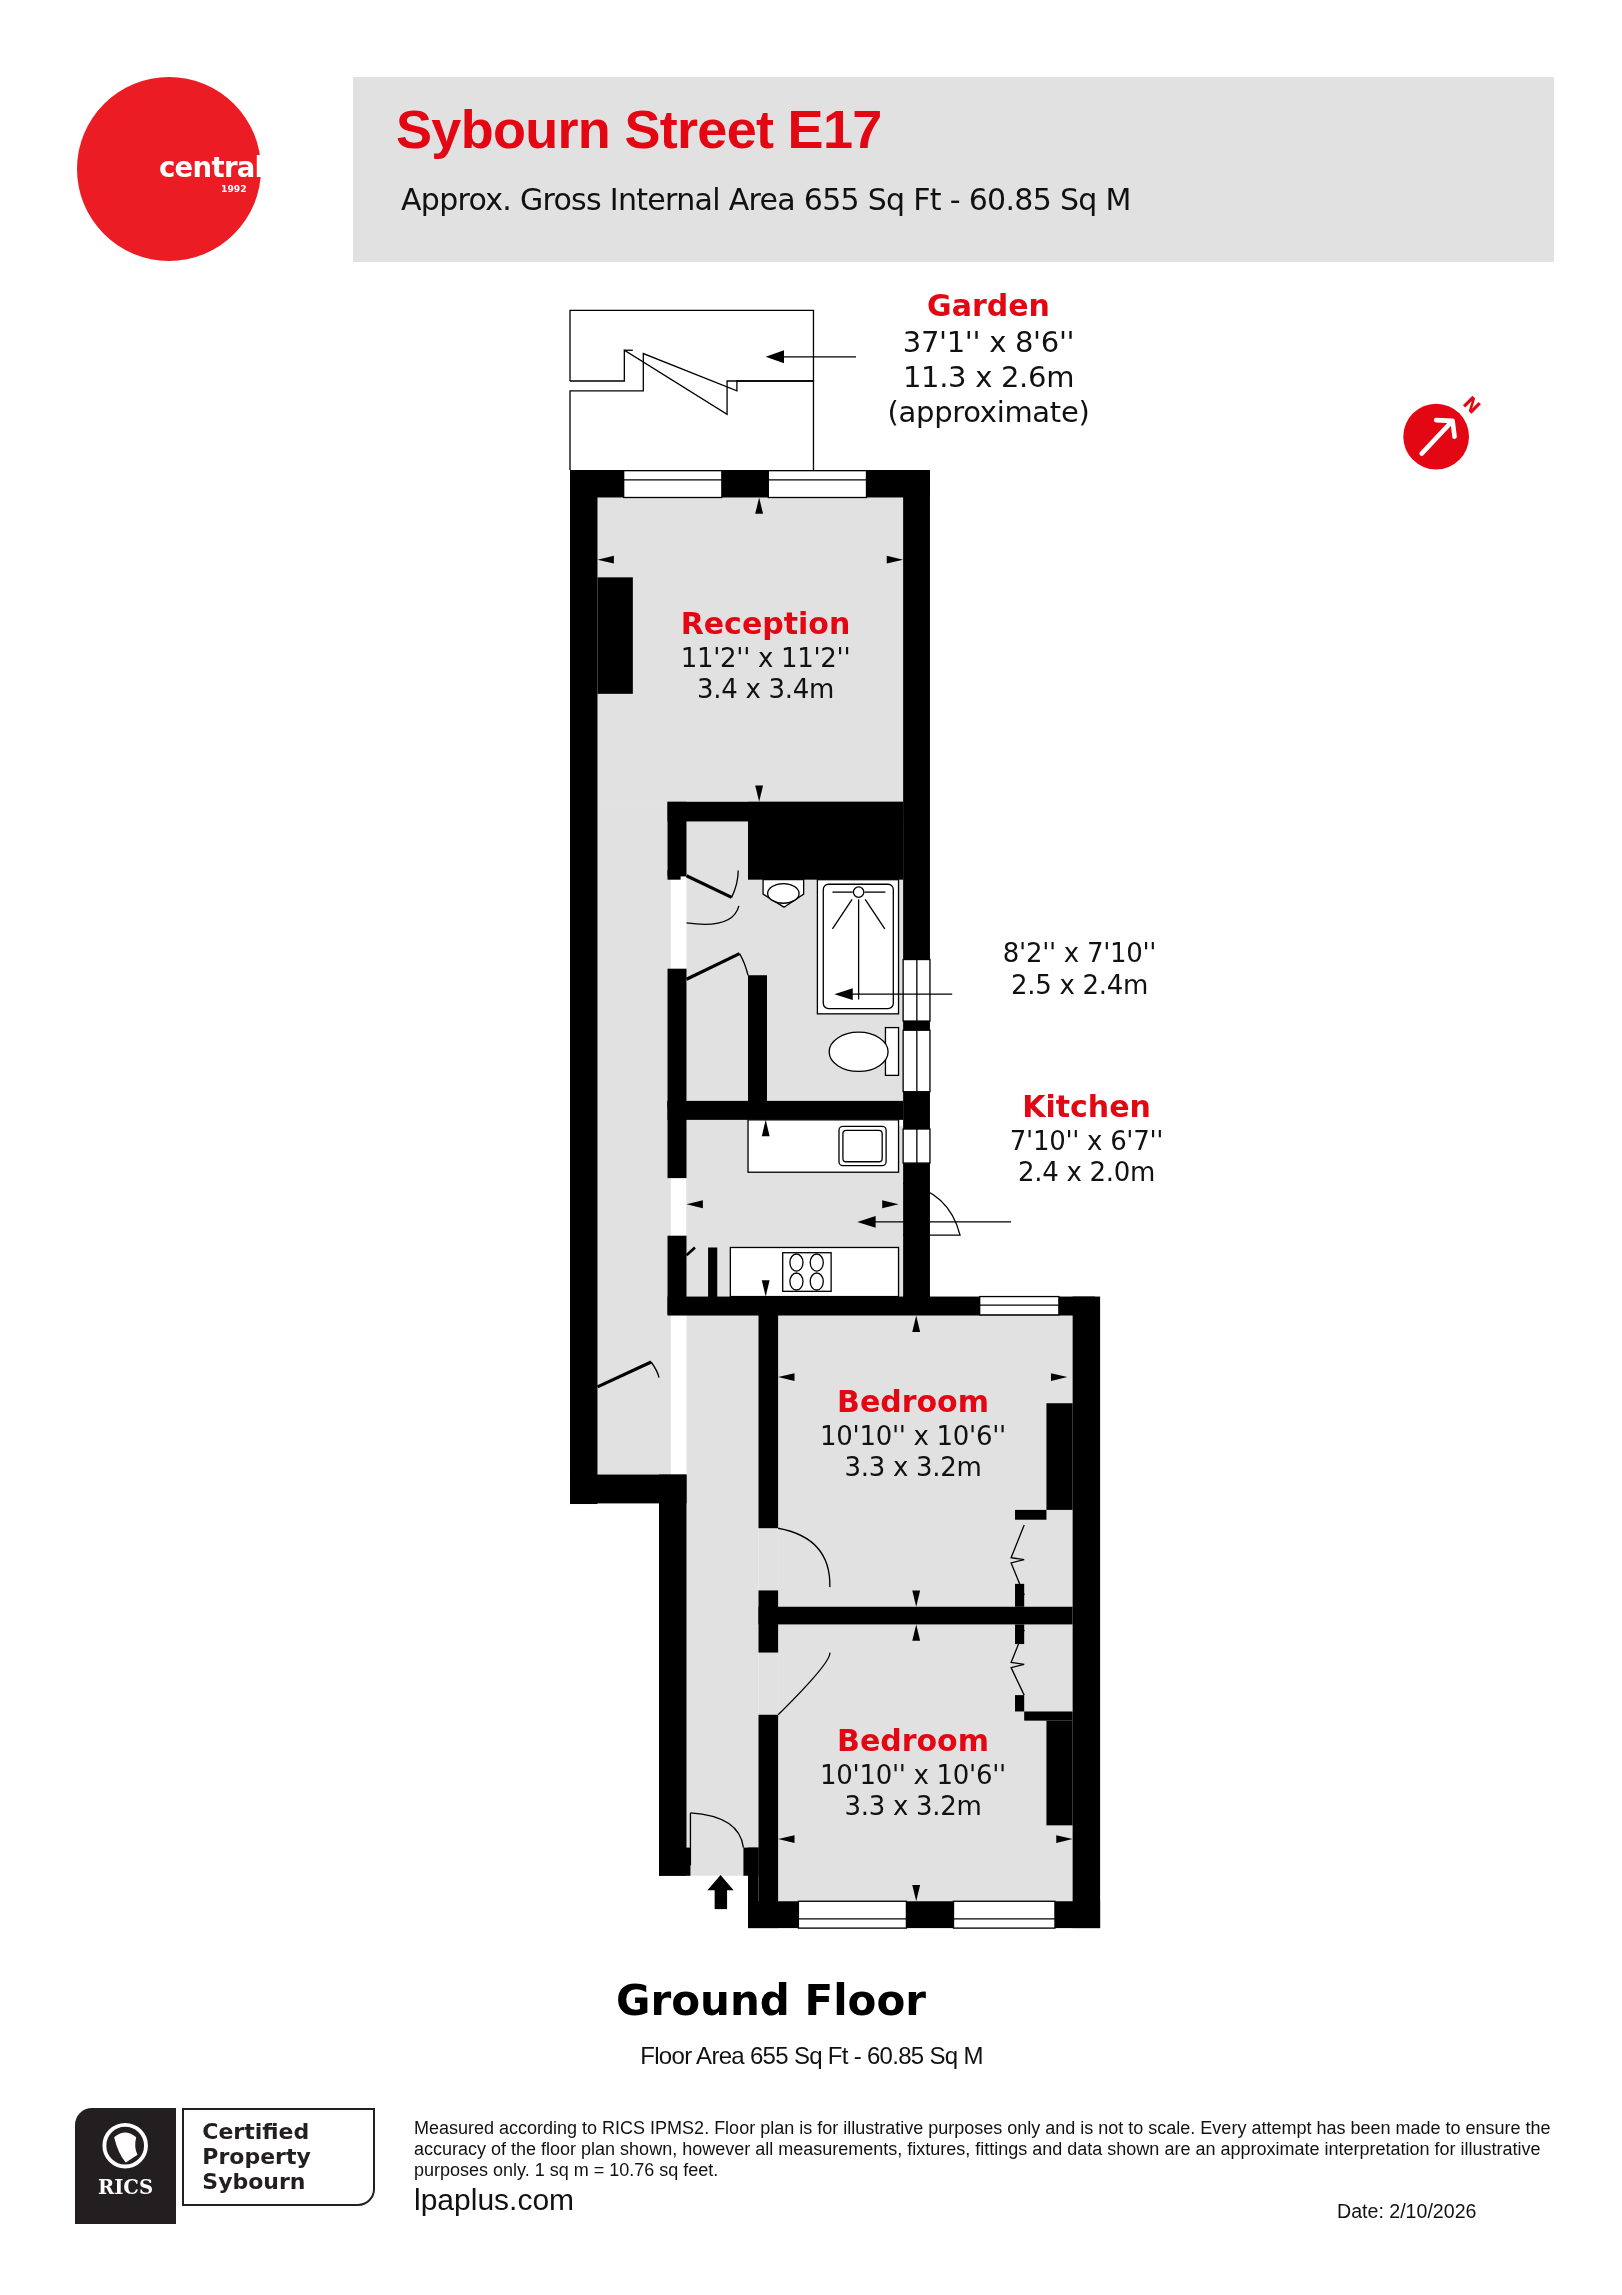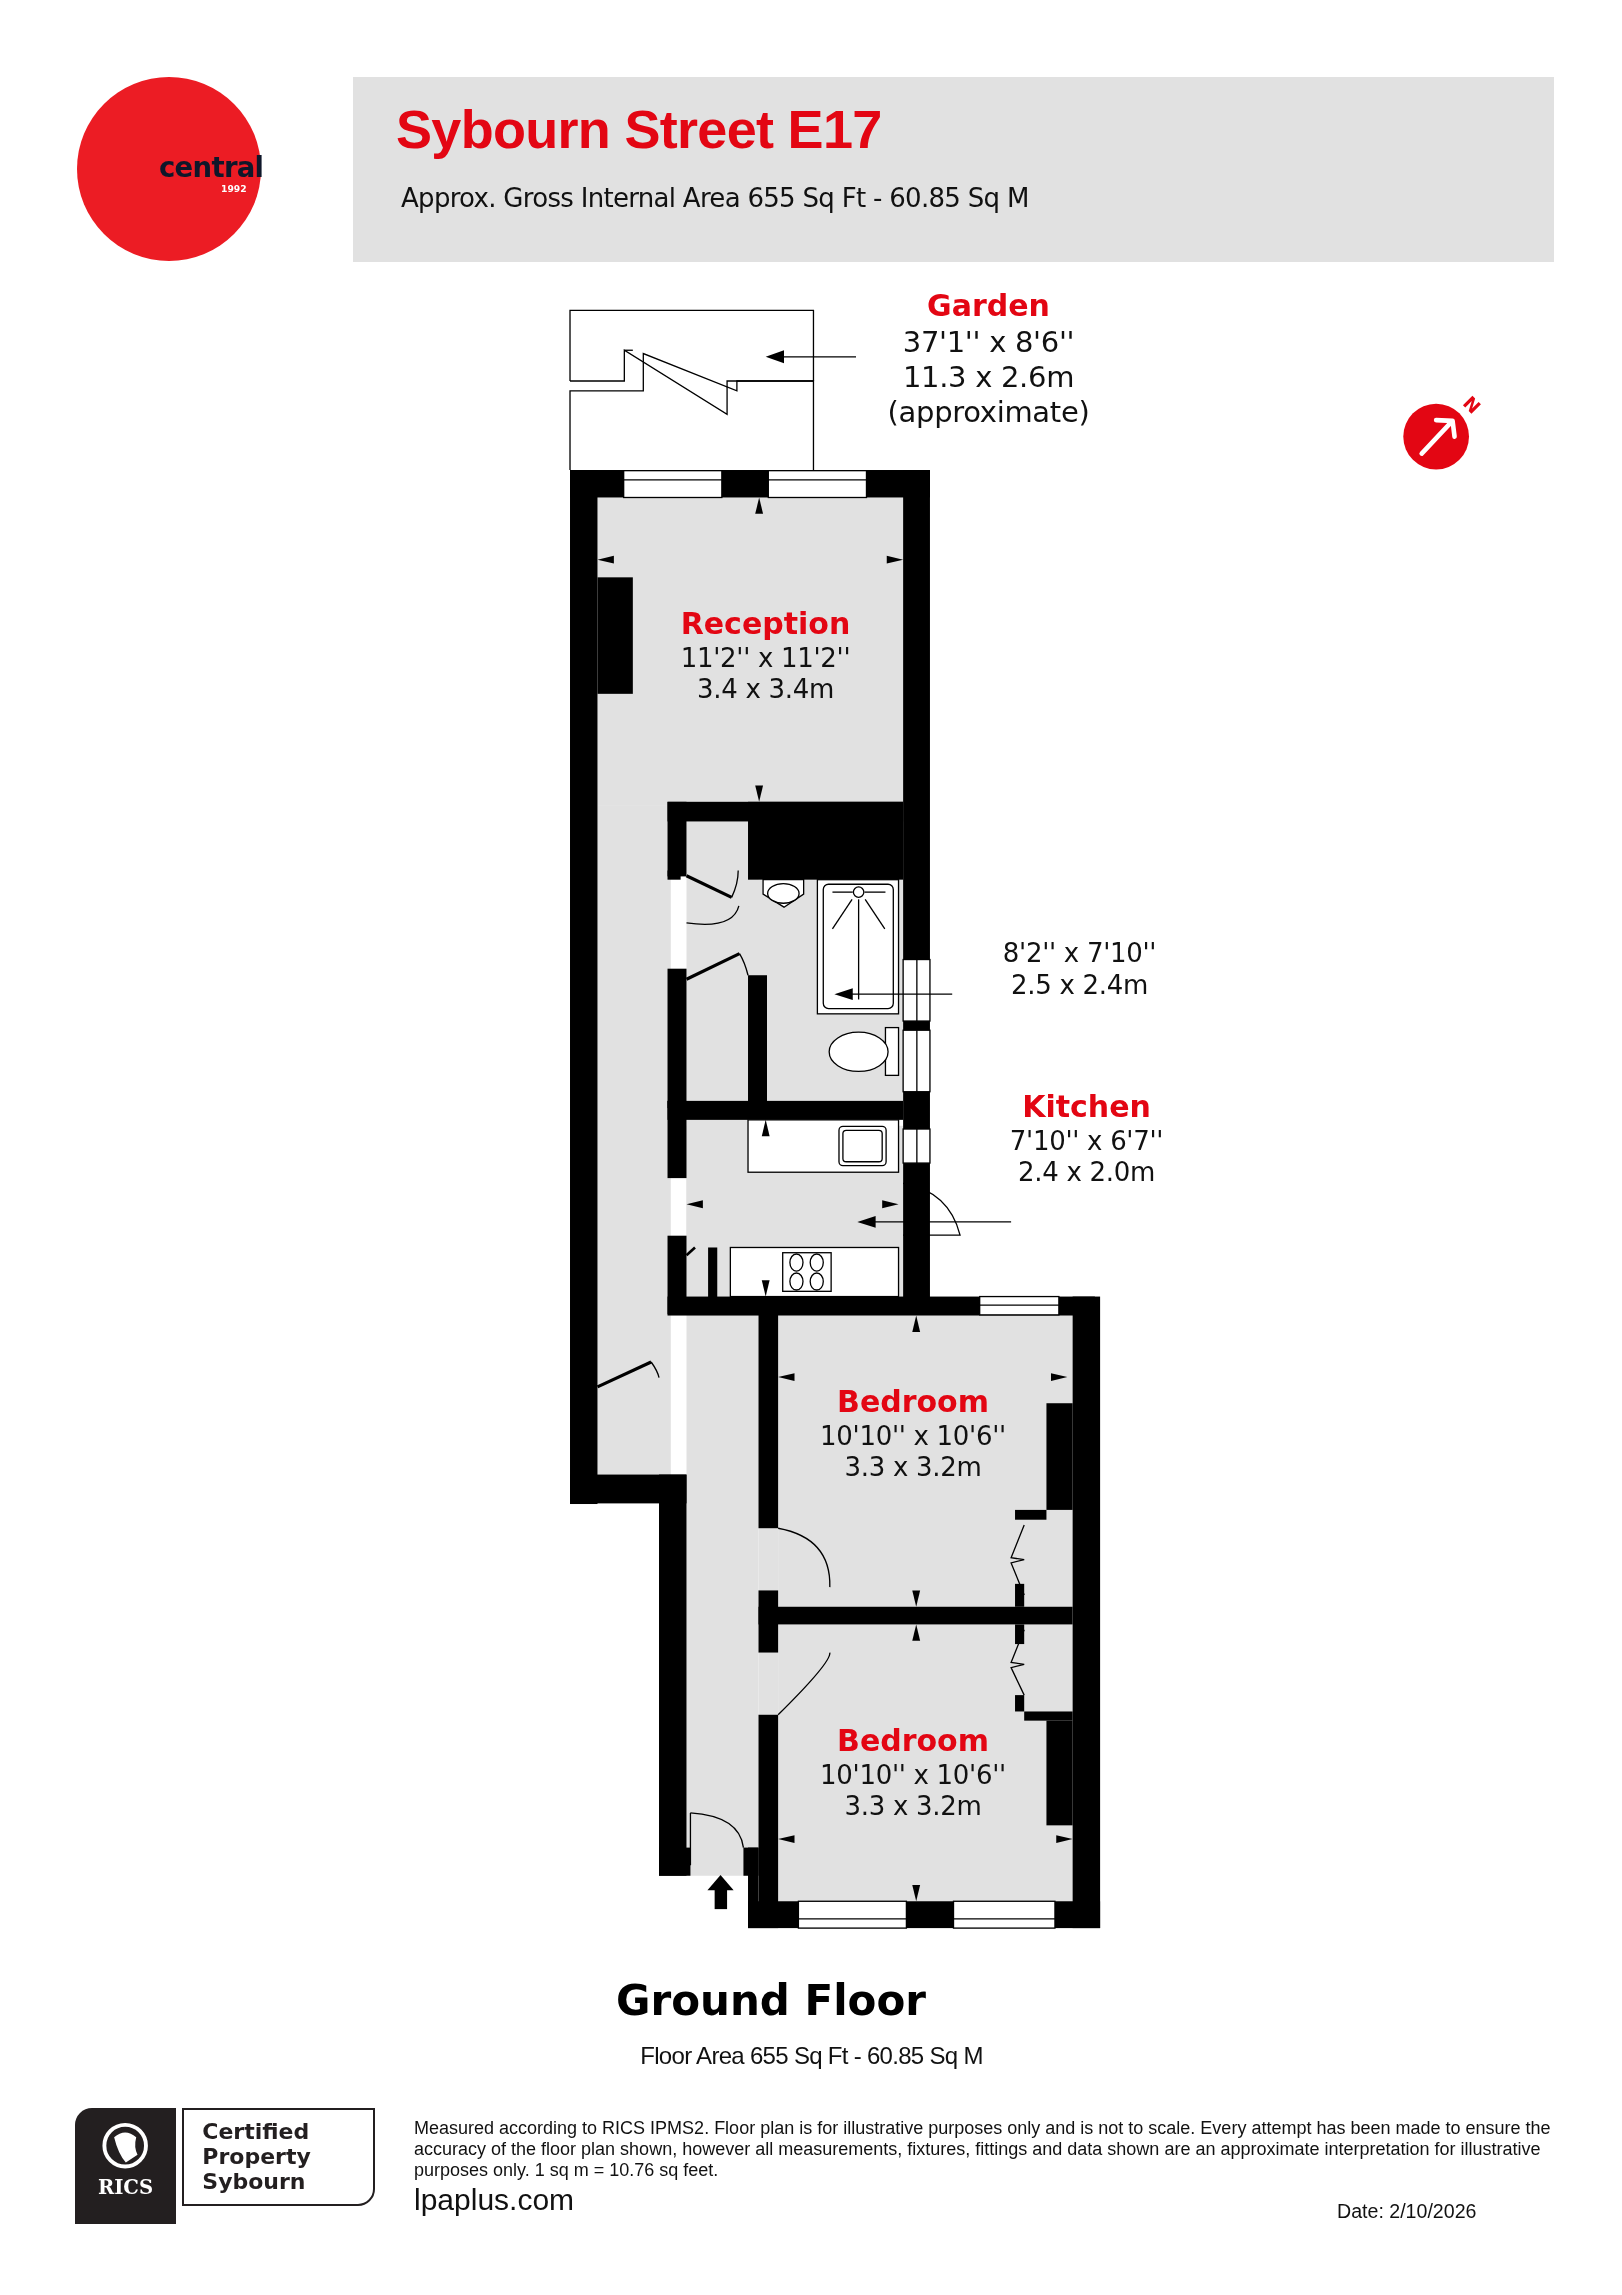--- a/index.html
+++ b/index.html
@@ -3,32 +3,32 @@
 <meta charset="utf-8">
 <style>
   html, body { margin: 0; padding: 0; background: #ffffff; }
   body { width: 1623px; height: 2295px; position: relative; overflow: hidden;
          font-family: "DejaVu Sans", "Liberation Sans", sans-serif; color: #000; }
   .abs { position: absolute; }
 
   
   #logo { left: 77px; top: 77px; width: 184px; height: 184px; border-radius: 50%;
           background: #ec1c24; }
-  #logo .brand { position: absolute; left: 82px; top: 77px; color: #0f172a;
+  #logo .brand { position: absolute; left: 82px; top: 77px; color: #ffffff;
                  font-family: "DejaVu Sans", sans-serif; font-weight: bold; font-size: 27.5px;
                  letter-spacing: -0.7px; line-height: 1; }
   #logo .year { position: absolute; left: 144px; top: 107px; color: #fff;
                 font-family: "DejaVu Sans", sans-serif; font-weight: bold; font-size: 9.2px; line-height: 1; }
 
   
   #header { left: 353px; top: 77px; width: 1201px; height: 185px; background: #e1e1e1; }
   #title { left: 43px; top: 25px; color: #e30613; font-family: "Liberation Sans", sans-serif;
            font-weight: bold; font-size: 54px; line-height: 1; letter-spacing: -0.7px; }
   #subtitle { left: 48px; top: 108px; color: #111; font-family: "DejaVu Sans", sans-serif;
-              font-size: 26px; line-height: 1; letter-spacing: -0.7px; }
+              font-size: 30px; line-height: 1; letter-spacing: -0.7px; }
 
   
   #compass { left: 1400px; top: 386px; width: 92px; height: 92px; }
 
   
   #plan { left: 0; top: 0; width: 1623px; height: 2029px; }
 
   
   .label { position: absolute; text-align: center; line-height: 1.22; }
   .label .t { color: #e30613; font-weight: bold; font-size: 30px; font-family: "DejaVu Sans", sans-serif; display: block; }

